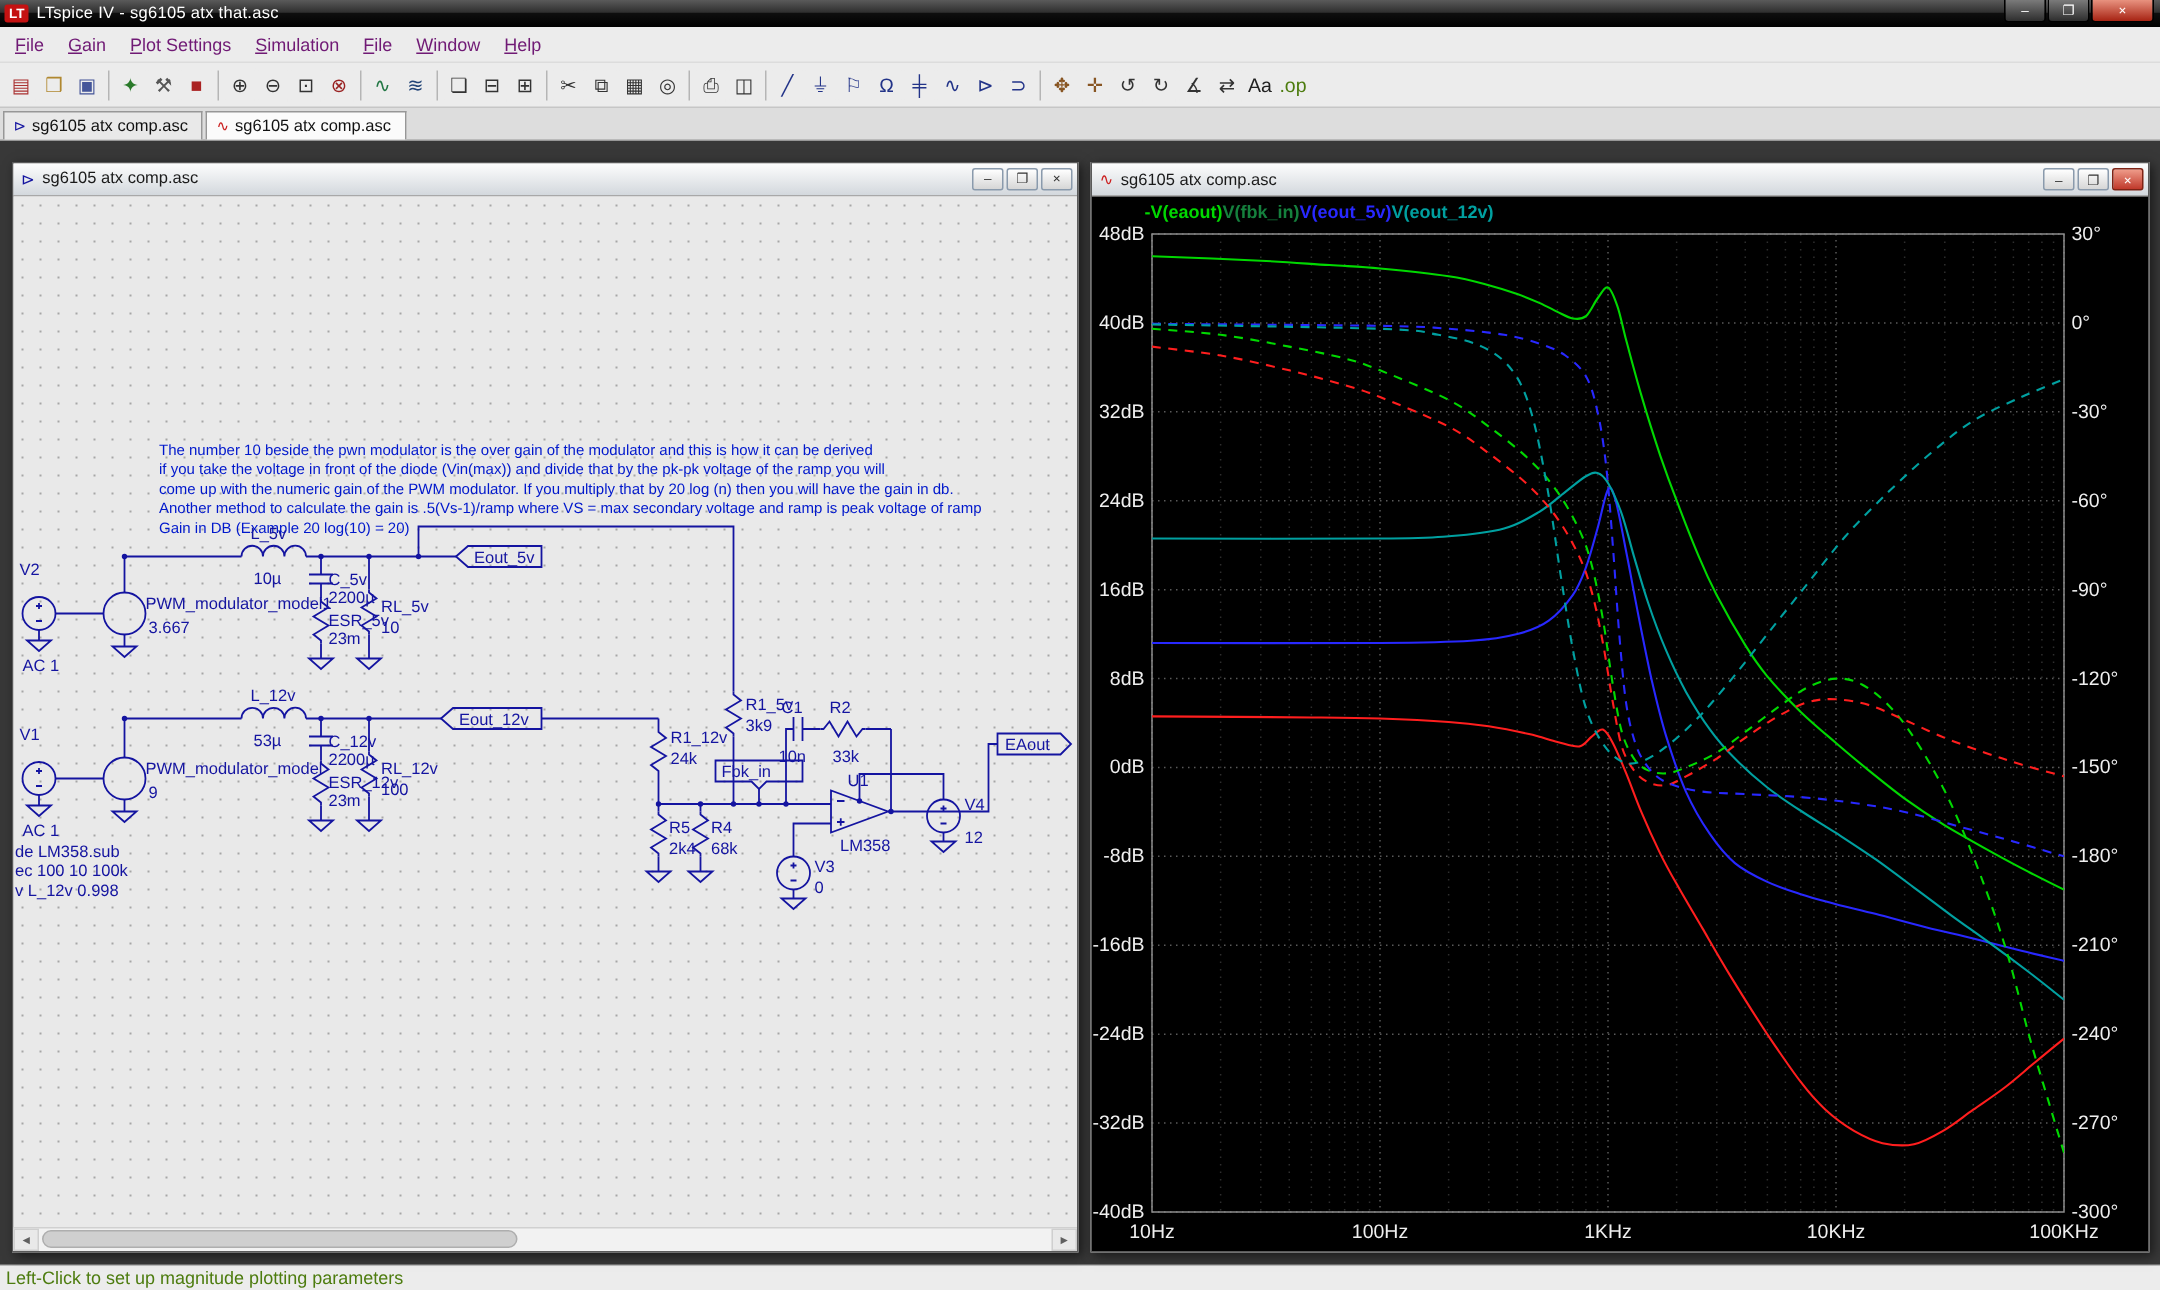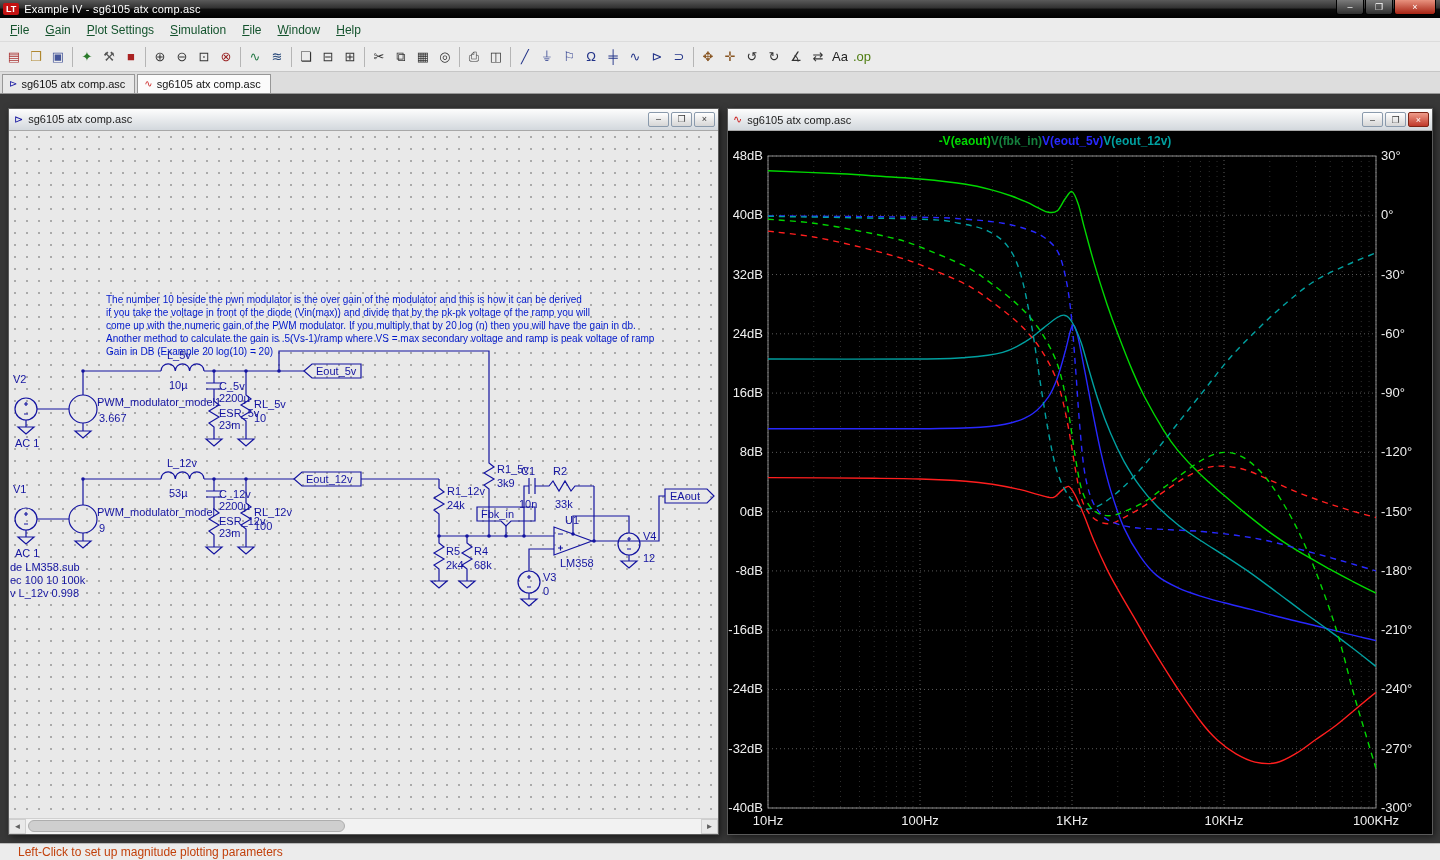--- a/index.html
+++ b/index.html
@@ -10,21 +10,21 @@
               color:#fff; display:flex; align-items:center; font-size:11px; }
   .lt-logo { background:#c41212; color:#fff; font-weight:bold; font-size:9px;
              padding:0 3px; margin:2px 5px 2px 3px; border-radius:2px; line-height:12px; }
   .title-text { letter-spacing:.2px; }
   .win-controls { margin-left:auto; display:flex; align-self:flex-start; }
   .win-btn { width:28px; height:15px; margin-right:1px; display:flex; align-items:center; justify-content:center;
              font-size:9px; color:#fff; background:linear-gradient(#7a7a7a,#2e2e2e); border:1px solid #000;
              border-top:none; border-radius:0 0 3px 3px; }
   .win-btn.close { background:linear-gradient(#e8927f,#a72313); width:42px; margin-right:4px; }
 
-  .menubar { height:24px; background:#ececec; display:flex; align-items:center; font-size:12px; color:#14532d;
+  .menubar { height:24px; background:#ececec; display:flex; align-items:center; font-size:12px; color:#701a75;
              border-bottom:1px solid #dcdcdc; padding-left:2px; }
   .menu-item { padding:4px 8px; display:inline-block; }
   .menu-item::first-letter { text-decoration:underline; }
 
   .toolbar { height:30px; background:#ececec; display:flex; align-items:center; border-bottom:1px solid #c6c6c6; padding-left:3px; }
   .tb-btn { width:22px; height:23px; display:flex; align-items:center; justify-content:center; font-size:13px;
             border:1px solid #ececec; border-radius:2px; }
   .tb-sep { width:1px; height:20px; background:#b5b5b5; margin:0 3px; }
 
   .tabbar { height:22px; background:#dddddd; display:flex; align-items:flex-end; padding-left:2px; border-bottom:1px solid #979797; }
@@ -61,38 +61,38 @@
 
   .hscrollbar { height:16px; background:#f2f2f2; border-top:1px solid #d0d0d0; display:flex; align-items:center; }
   .scroll-btn { width:17px; height:15px; font-size:8px; color:#606060; display:flex; align-items:center; justify-content:center;
                 background:#e9e9e9; border:1px solid #cfcfcf; }
   .scroll-track { flex:1; position:relative; height:15px; }
   .scroll-thumb { position:absolute; left:2px; top:1px; width:47%; height:12px; background:#cfcfcf;
                   border:1px solid #aeaeae; border-radius:6px; }
 
   
   .plot-content { height:703px; background:#000; display:flex; flex-direction:column; }
-  .plot-legend { height:20px; display:flex; align-items:center; justify-content:center;
+  .plot-legend { height:20px; display:flex; align-items:center; justify-content:flex-start;
                  padding:0 85px 0 35px; font-size:12px; font-weight:bold; }
   .plot-svg { display:block; }
   .grid-minor { stroke:#2e2e2e; stroke-dasharray:1 4; stroke-width:1; }
   .grid-major { stroke:#5a5a5a; stroke-dasharray:1 3; stroke-width:1; }
   .plot-border { fill:none; stroke:#8c8c8c; stroke-width:1; }
   .tick { font-family:"Liberation Sans",sans-serif; font-size:13px; fill:#efefef; }
   .curve { fill:none; stroke-width:1.4; }
 
-  .statusbar { height:17px; background:#ececec; border-top:1px solid #bbb; font-size:12px; color:#c2410c;
-               display:flex; align-items:center; padding-left:18px; }
+  .statusbar { height:17px; background:#ececec; border-top:1px solid #bbb; font-size:12px; color:#4d7c0f;
+               display:flex; align-items:center; padding-left:4px; }
 </style>
 </head>
 <body>
 
 <div class="titlebar">
   <span class="lt-logo">LT</span>
-  <span class="title-text">Example IV - sg6105 atx comp.asc</span>
+  <span class="title-text">LTspice IV - sg6105 atx that.asc</span>
   <div class="win-controls">
     <div class="win-btn">–</div>
     <div class="win-btn">❐</div>
     <div class="win-btn close">×</div>
   </div>
 </div>
 
 <div class="menubar">
     <span class="menu-item">File</span>
     <span class="menu-item">Gain</span>

